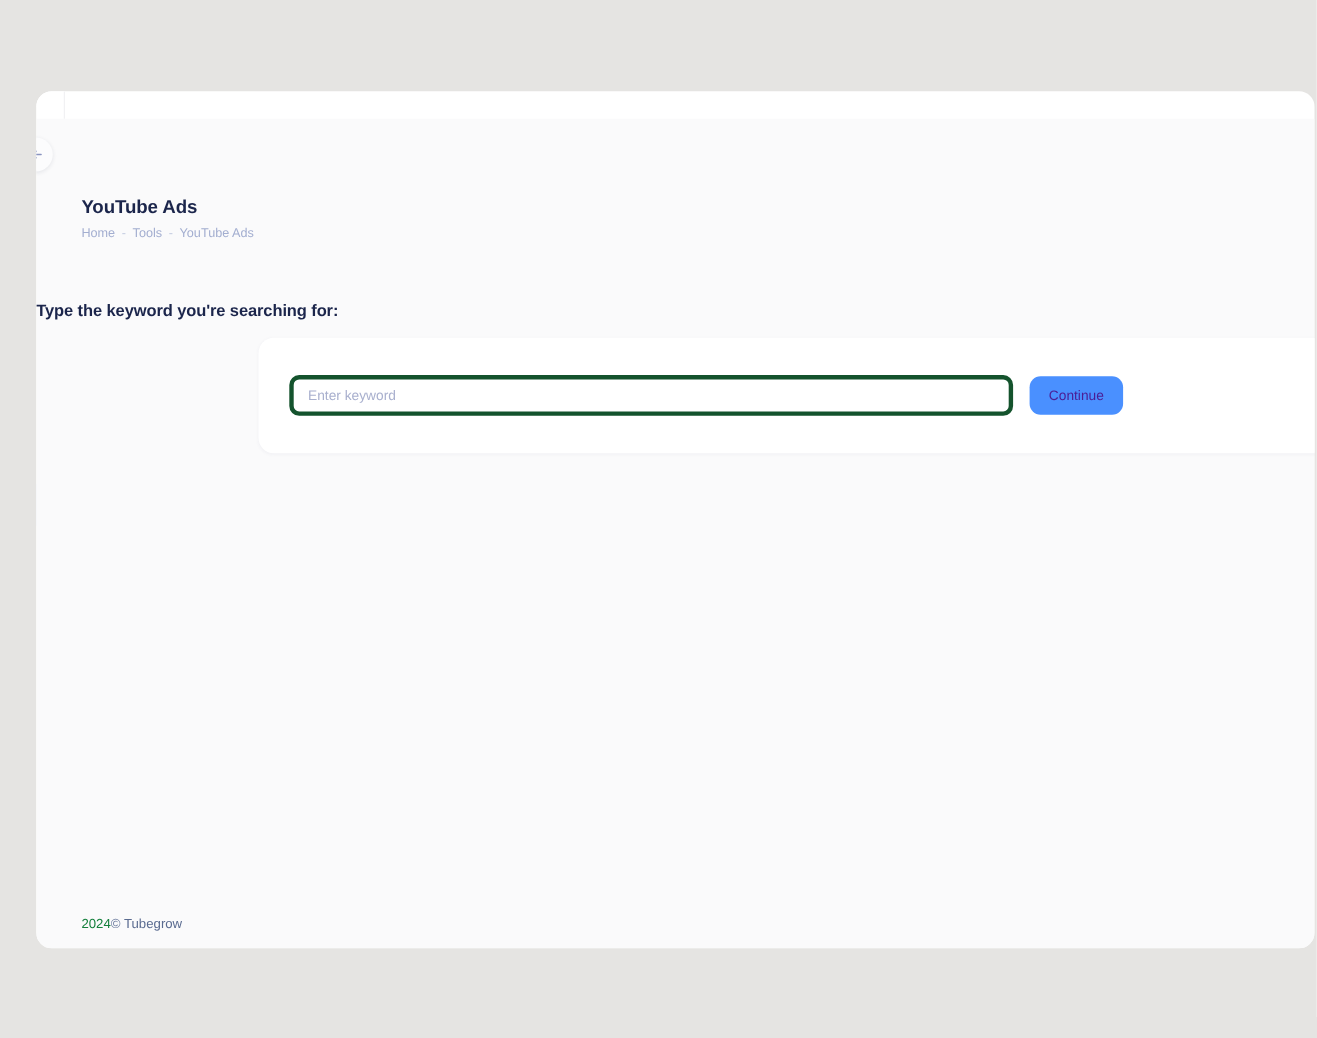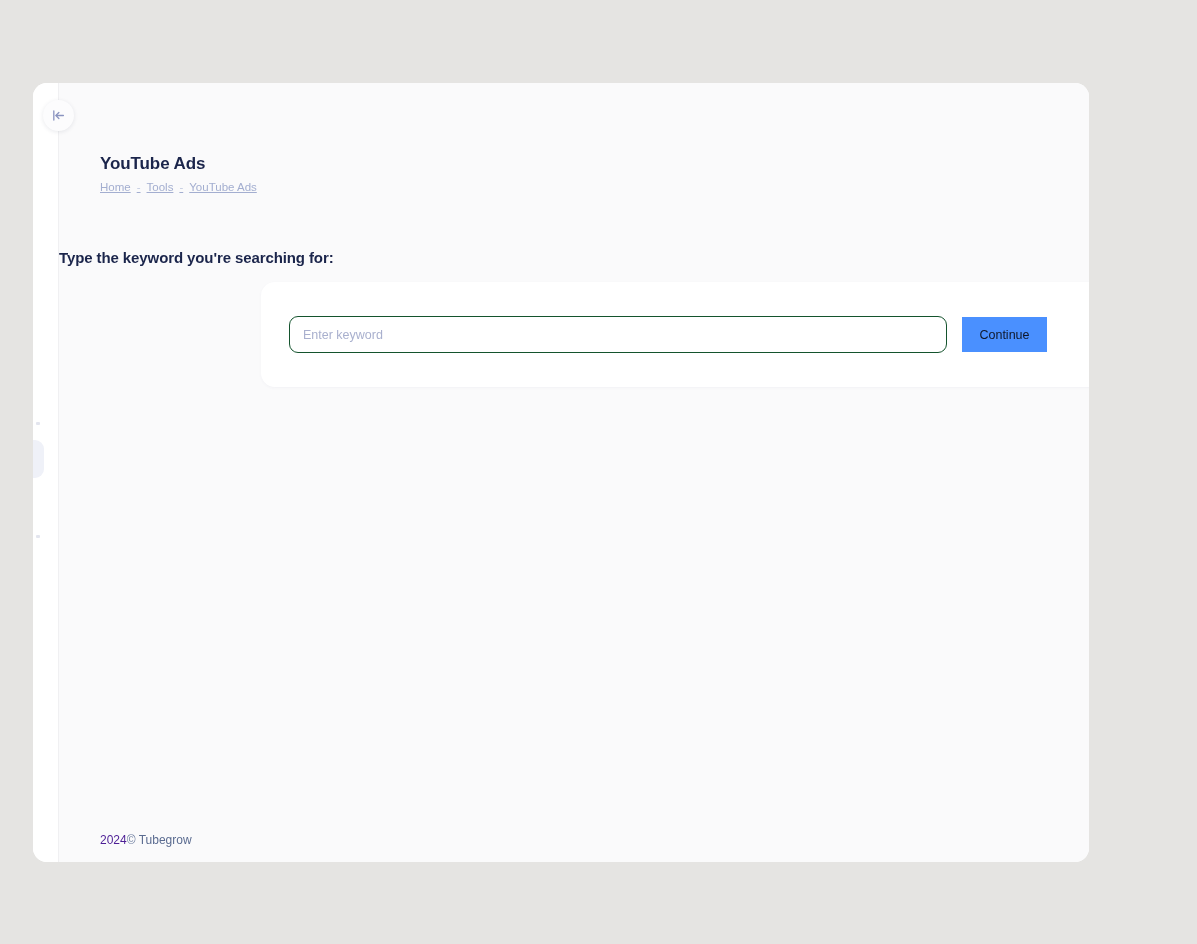--- a/index.html
+++ b/index.html
@@ -13,26 +13,27 @@
     font-family: "Liberation Sans", sans-serif;
     overflow: hidden;
     position: relative;
   }
 
   
   #app-window {
     position: absolute;
     left: 33px;
     top: 83px;
-    width: 1056px;
+    width: 1162px;
     height: 779px;
     background: #ffffff;
     border-radius: 14px 14px 14px 14px;
     overflow: hidden;
     display: flex;
+    flex-direction: column;
   }
 
   
   #sidebar {
     width: 25px;
     flex: 0 0 25px;
     background: #ffffff;
     position: relative;
     border-right: 1px solid #F0F0F2;
   }
@@ -94,21 +95,20 @@
     line-height: 20px;
   }
   #breadcrumb {
     margin-top: 6px;
     font-size: 11.5px;
     color: #A3AED0;
     display: flex;
     align-items: center;
     gap: 6px;
     line-height: 14px;
-    text-decoration: underline;
   }
   .crumb-sep { color: #C3CBE0; }
   .crumb { color: #A3AED0; }
   .crumb-current { color: #A3AED0; }
 
   
   #search-section {
     margin-top: 54px;
     position: relative;
   }
@@ -133,53 +133,53 @@
     box-shadow: 0 1px 3px rgba(60, 70, 120, 0.045);
     display: flex;
     align-items: center;
     padding-left: 28px;
     box-sizing: border-box;
   }
   #search-input {
     width: 658px;
     height: 37px;
     box-sizing: border-box;
-    border: 1px solid #14532d;
+    border: 4px solid #14532d;
     border-radius: 9px;
     padding: 0 13px;
     font-size: 12.5px;
     font-family: "Liberation Sans", sans-serif;
     color: #2B3674;
     background: #ffffff;
     outline: none;
   }
   #search-input::placeholder { color: #A9B0CE; }
   #continue-button {
     margin-left: 15px;
     width: 85px;
     height: 35px;
     border: none;
-    border-radius: 0;
+    border-radius: 10px;
     background: #4A90FF;
-    color: #0f172a;
+    color: #4c1d95;
     font-size: 12.5px;
     font-family: "Liberation Sans", sans-serif;
     font-weight: normal;
     cursor: pointer;
   }
 
   
   #footer {
     margin-top: auto;
     padding: 0 0 14px 41px;
     font-size: 12px;
     color: #6B7B9E;
     line-height: 16px;
   }
-  #footer-year { color: #4c1d95; }
+  #footer-year { color: #15803d; }
   #footer-brand { color: #5A6B90; margin-top: 30px; }
 </style>
 </head>
 <body>
 
 <div id="app-window">
 
   <div id="sidebar">
     <div class="sidebar-tick" style="top:339px;"></div>
     <div id="sidebar-item-active"></div>

